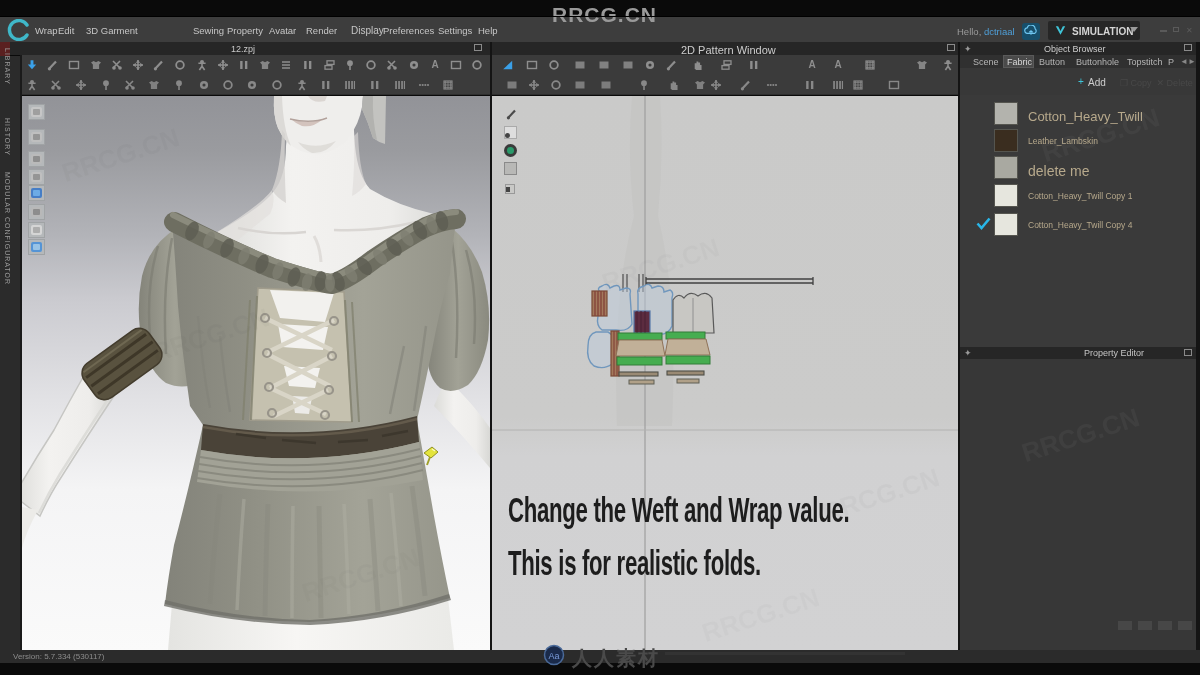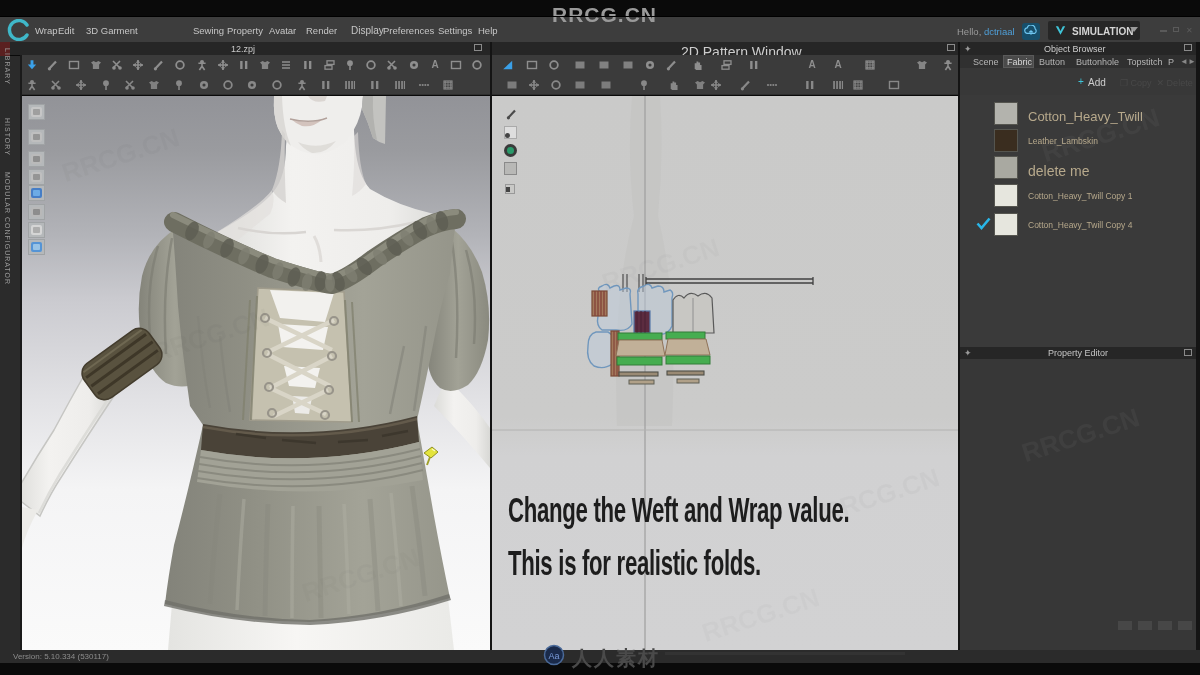--- a/index.html
+++ b/index.html
@@ -39,21 +39,21 @@
 <div class="abs" style="left:1072px;top:26px;font-size:10px;color:#d4d4d4;font-weight:bold;letter-spacing:0;">SIMULATION</div>
 <div class="abs" style="left:1130px;top:27px;width:0;height:0;border-left:4px solid transparent;border-right:4px solid transparent;border-top:5px solid #9a9a9a;"></div>
 <div class="abs" style="left:1160px;top:30px;width:7px;height:1.5px;background:#5a5a5a;"></div>
 <div class="abs" style="left:1173px;top:27px;width:6px;height:5px;border:1px solid #5a5a5a;"></div>
 <div class="abs" style="left:1186px;top:26px;font-size:8px;color:#5a5a5a;">✕</div>
 <div class="abs" style="left:552px;top:3px;font-size:21px;font-weight:bold;color:#9a9a9a;letter-spacing:1px;">RRCG.CN</div>
 <div class="abs" style="left:0;top:42px;width:1200px;height:13px;background:#262626;"></div>
 <div class="abs" style="left:0;top:42px;width:10px;height:14px;background:#5a2020;"></div>
 <div class="abs" style="left:231px;top:44px;font-size:9px;color:#c9c9c9;">12.zpj</div>
 <div class="abs" style="left:474px;top:44px;width:8px;height:7px;border:1px solid #8a8a8a;"></div>
-<div class="abs" style="left:681px;top:44px;font-size:14px;color:#cdcdcd;">2D Pattern Window</div>
+<div class="abs" style="left:681px;top:44px;font-size:11px;color:#cdcdcd;">2D Pattern Window</div>
 <div class="abs" style="left:947px;top:44px;width:8px;height:7px;border:1px solid #8a8a8a;"></div>
 <div class="abs" style="left:964px;top:44px;font-size:9px;color:#9a9a9a;">✦</div>
 <div class="abs" style="left:1044px;top:44px;font-size:9px;color:#cdcdcd;">Object Browser</div>
 <div class="abs" style="left:1184px;top:44px;width:8px;height:7px;border:1px solid #8a8a8a;"></div>
 <div class="abs" style="left:0;top:56px;width:20px;height:594px;background:#2b2b2b;"></div>
 <div class="abs vtext" style="left:4px;top:48px;font-size:7px;color:#9a9a9a;">LIBRARY</div>
 <div class="abs vtext" style="left:4px;top:118px;font-size:7px;color:#9a9a9a;">HISTORY</div>
 <div class="abs vtext" style="left:4px;top:172px;font-size:7px;color:#9a9a9a;">MODULAR CONFIGURATOR</div>
 <div class="abs" style="left:20px;top:55px;width:470px;height:40px;background:#3b3b3b;border-bottom:1px solid #2e2e2e;"></div>
 <div class="abs" style="left:492px;top:55px;width:466px;height:40px;background:#3b3b3b;border-bottom:1px solid #2e2e2e;"></div>
@@ -347,21 +347,21 @@
 <div class="abs" style="left:1028px;top:163px;font-size:14px;color:#b7a98c;">delete me</div>
 <div class="abs" style="left:994px;top:184px;width:24px;height:23px;background:#e6e6de;border:1px solid #55554f;"></div>
 <div class="abs" style="left:1028px;top:191px;font-size:8.5px;color:#b7a98c;">Cotton_Heavy_Twill Copy 1</div>
 <div class="abs" style="left:994px;top:213px;width:24px;height:23px;background:#e6e6de;border:1px solid #55554f;"></div>
 <div class="abs" style="left:1028px;top:220px;font-size:8.5px;color:#b7a98c;">Cotton_Heavy_Twill Copy 4</div>
 <svg class="abs" style="left:976px;top:217px" width="15" height="13" viewBox="0 0 15 13">
 <path d="M1.5 6.5 L5.5 11 L13.5 1.5" fill="none" stroke="#29b6e8" stroke-width="2.6"></path>
     </svg>
 <div class="abs" style="left:960px;top:347px;width:236px;height:12px;background:#262626;"></div>
 <div class="abs" style="left:964px;top:348px;font-size:9px;color:#9a9a9a;">✦</div>
-<div class="abs" style="left:1048px;top:348px;font-size:9px;color:#c5c5c5;">Property Editor</div>
+<div class="abs" style="left:1084px;top:348px;font-size:9px;color:#c5c5c5;">Property Editor</div>
 <div class="abs" style="left:1184px;top:349px;width:8px;height:7px;border:1px solid #8a8a8a;"></div>
 <div class="abs" style="left:960px;top:359px;width:236px;height:291px;background:#373737;"></div>
 <div class="abs" style="left:1118px;top:621px;width:14px;height:9px;background:#474747;"></div>
 <div class="abs" style="left:1138px;top:621px;width:14px;height:9px;background:#474747;"></div>
 <div class="abs" style="left:1158px;top:621px;width:14px;height:9px;background:#474747;"></div>
 <div class="abs" style="left:1178px;top:621px;width:14px;height:9px;background:#474747;"></div>
 <div class="abs" style="left:22px;top:96px;width:468px;height:554px;
 background:linear-gradient(180deg,#929398 0%,#9a9b9f 10%,#b2b3b8 25%,#cbcbd0 37%,#e2e2e5 55%,#f4f4f5 71%,#fafafa 100%);"></div>
 <svg class="abs" style="left:22px;top:96px;filter:blur(0.6px)" width="468" height="554" viewBox="0 0 468 554">
 <defs>
@@ -636,21 +636,21 @@
 letter-spacing:-0.5px;transform:scaleX(0.635);transform-origin:left;white-space:nowrap;">This is for realistic folds.</div>
 <div class="abs" style="left:150px;top:320px;font-size:26px;font-weight:bold;color:#333;opacity:0.03;transform:rotate(-18deg);">RRCG.CN</div>
 <div class="abs" style="left:600px;top:250px;font-size:26px;font-weight:bold;color:#333;opacity:0.025;transform:rotate(-18deg);">RRCG.CN</div>
 <div class="abs" style="left:820px;top:480px;font-size:26px;font-weight:bold;color:#333;opacity:0.03;transform:rotate(-18deg);">RRCG.CN</div>
 <div class="abs" style="left:1020px;top:420px;font-size:26px;font-weight:bold;color:#fff;opacity:0.04;transform:rotate(-18deg);">RRCG.CN</div>
 <div class="abs" style="left:1040px;top:120px;font-size:26px;font-weight:bold;color:#fff;opacity:0.035;transform:rotate(-18deg);">RRCG.CN</div>
 <div class="abs" style="left:300px;top:560px;font-size:26px;font-weight:bold;color:#333;opacity:0.025;transform:rotate(-18deg);">RRCG.CN</div>
 <div class="abs" style="left:60px;top:140px;font-size:26px;font-weight:bold;color:#333;opacity:0.03;transform:rotate(-18deg);">RRCG.CN</div>
 <div class="abs" style="left:700px;top:600px;font-size:26px;font-weight:bold;color:#333;opacity:0.025;transform:rotate(-18deg);">RRCG.CN</div>
 <div class="abs" style="left:0;top:650px;width:1200px;height:13px;background:#2b2b2b;"></div>
-<div class="abs" style="left:13px;top:652px;font-size:8px;color:#8d8d8d;">Version: 5.10.334 (530117)</div>
+<div class="abs" style="left:13px;top:652px;font-size:8px;color:#8d8d8d;">Version: 5.7.334 (530117)</div>
 <div class="abs" style="left:0;top:663px;width:1200px;height:12px;background:#0a0a0a;"></div>
 <svg class="abs" style="left:543px;top:644px" width="22" height="22" viewBox="0 0 22 22">
 <circle cx="11" cy="11" r="9.5" fill="#1a2a4a" stroke="#4a6a9a" stroke-width="1.5"></circle>
 <text x="11" y="15" font-size="9" fill="#7a9ad8" text-anchor="middle" font-family="Liberation Sans">Aa</text>
 </svg>
 <div class="abs" style="left:572px;top:645px;font-size:20px;font-weight:bold;color:#4a4a4a;letter-spacing:2px;">人人素材</div>
 <div class="abs" style="left:665px;top:652px;width:240px;height:3px;background:#333333;"></div>
 <div class="abs" style="left:20px;top:55px;width:2px;height:595px;background:#1a1a1a;"></div>
 <div class="abs" style="left:490px;top:42px;width:2px;height:608px;background:#141414;"></div>
 <div class="abs" style="left:958px;top:42px;width:2px;height:608px;background:#141414;"></div>

